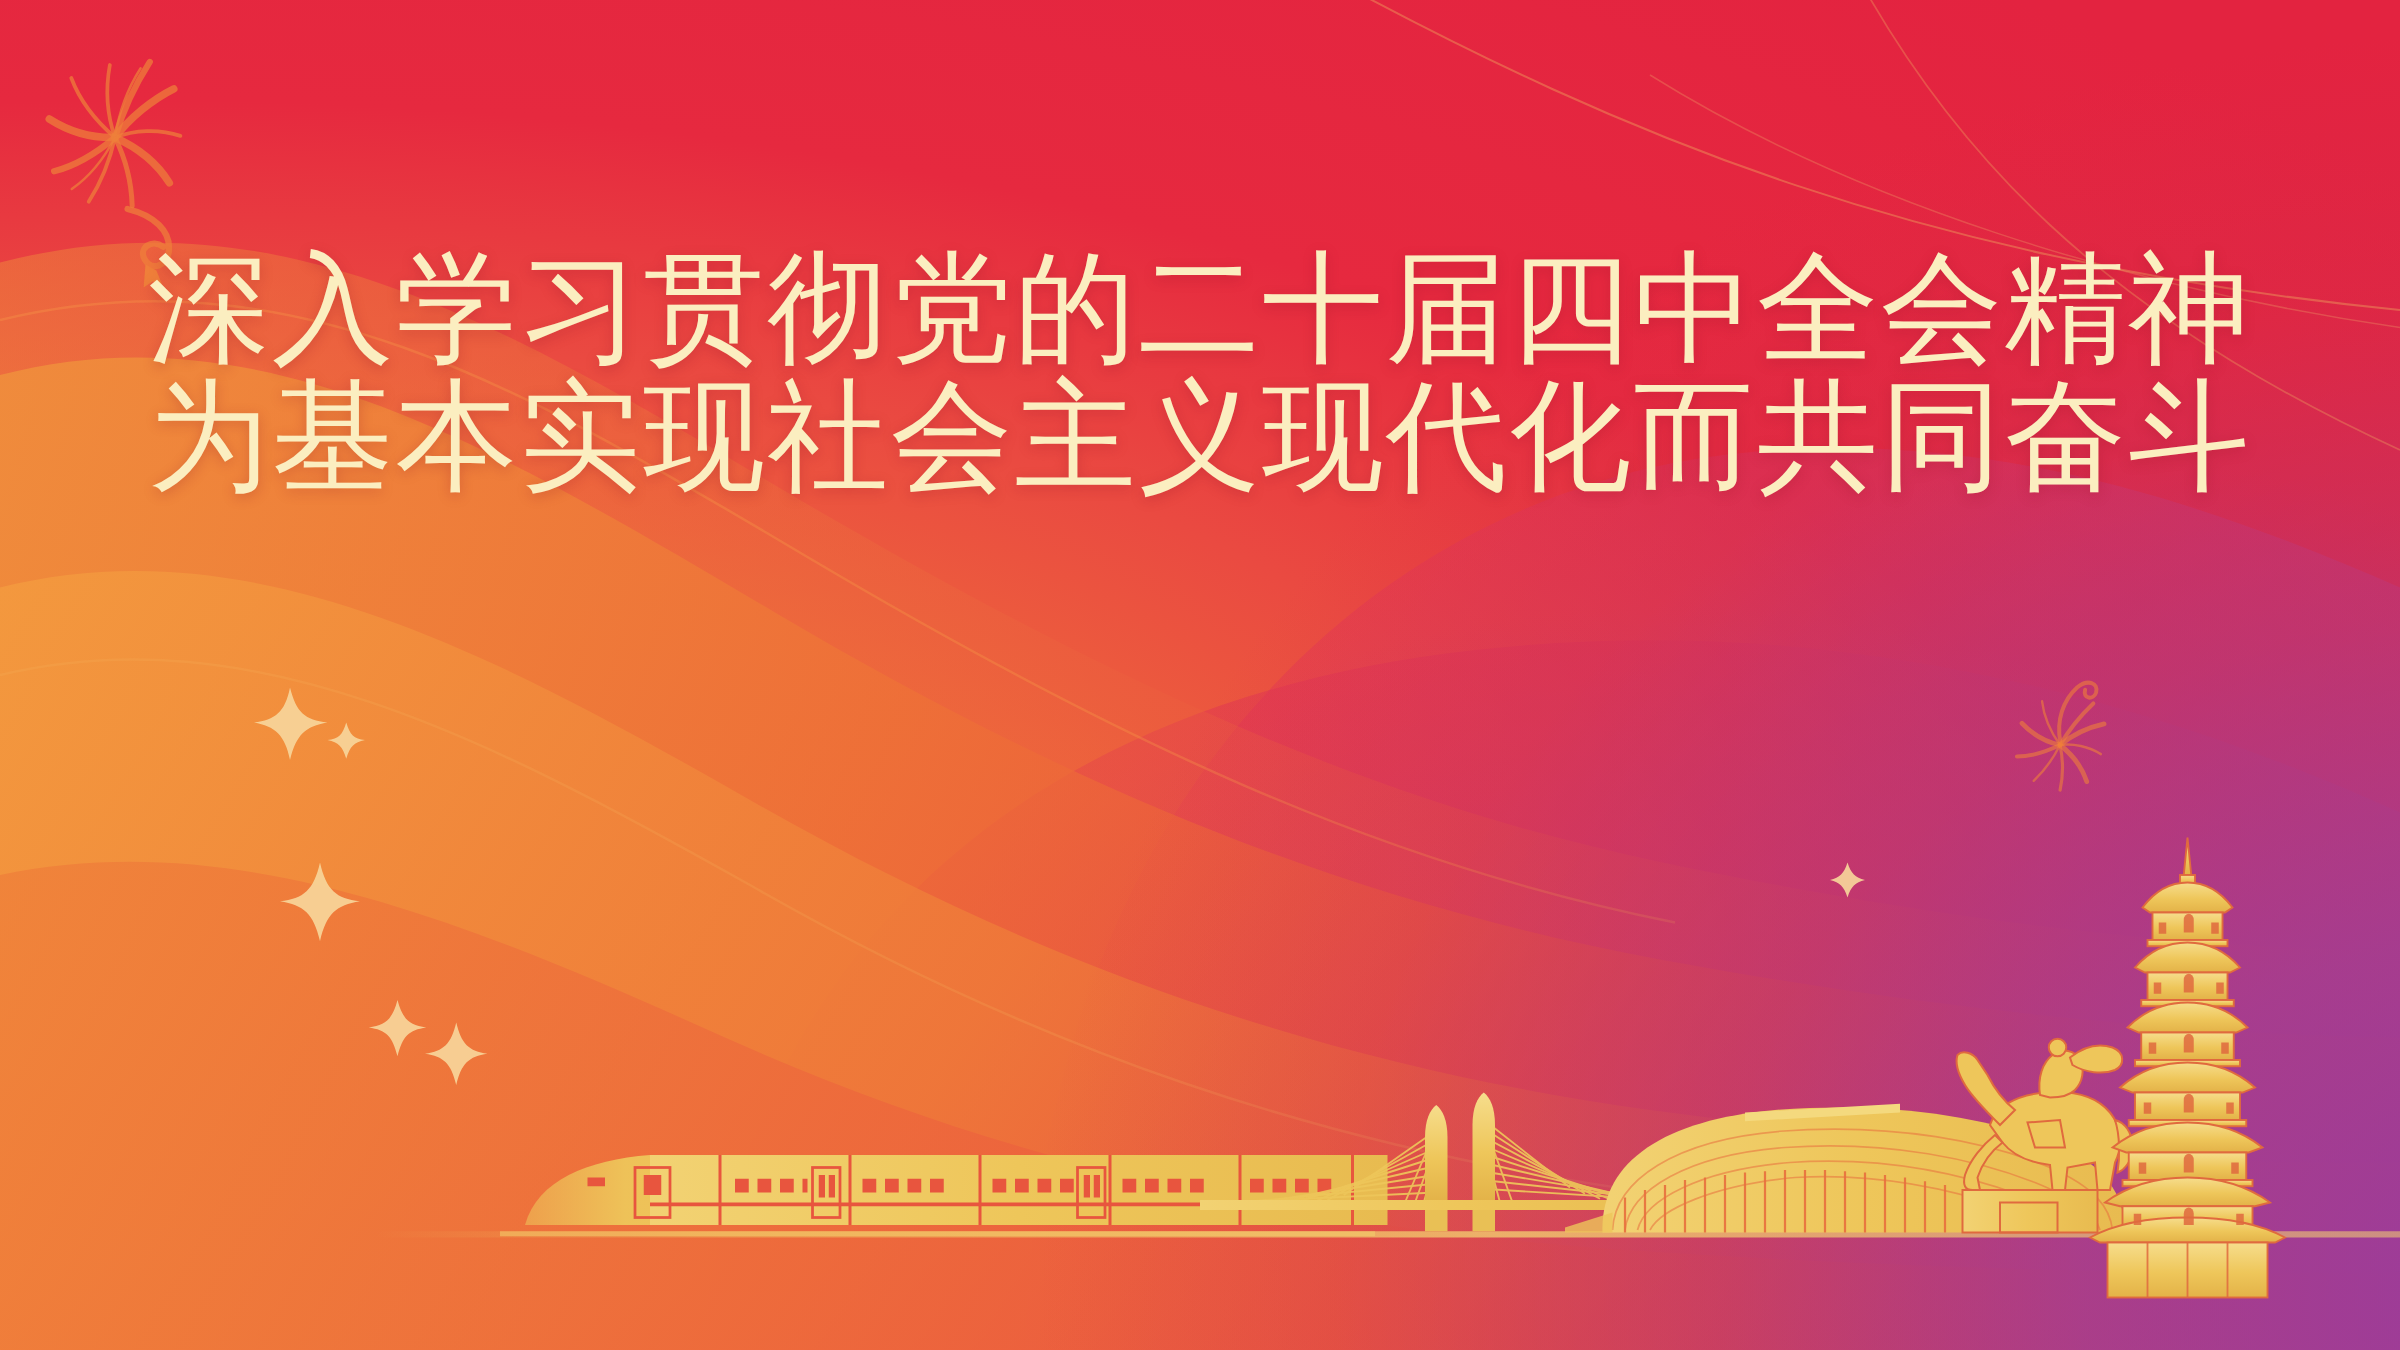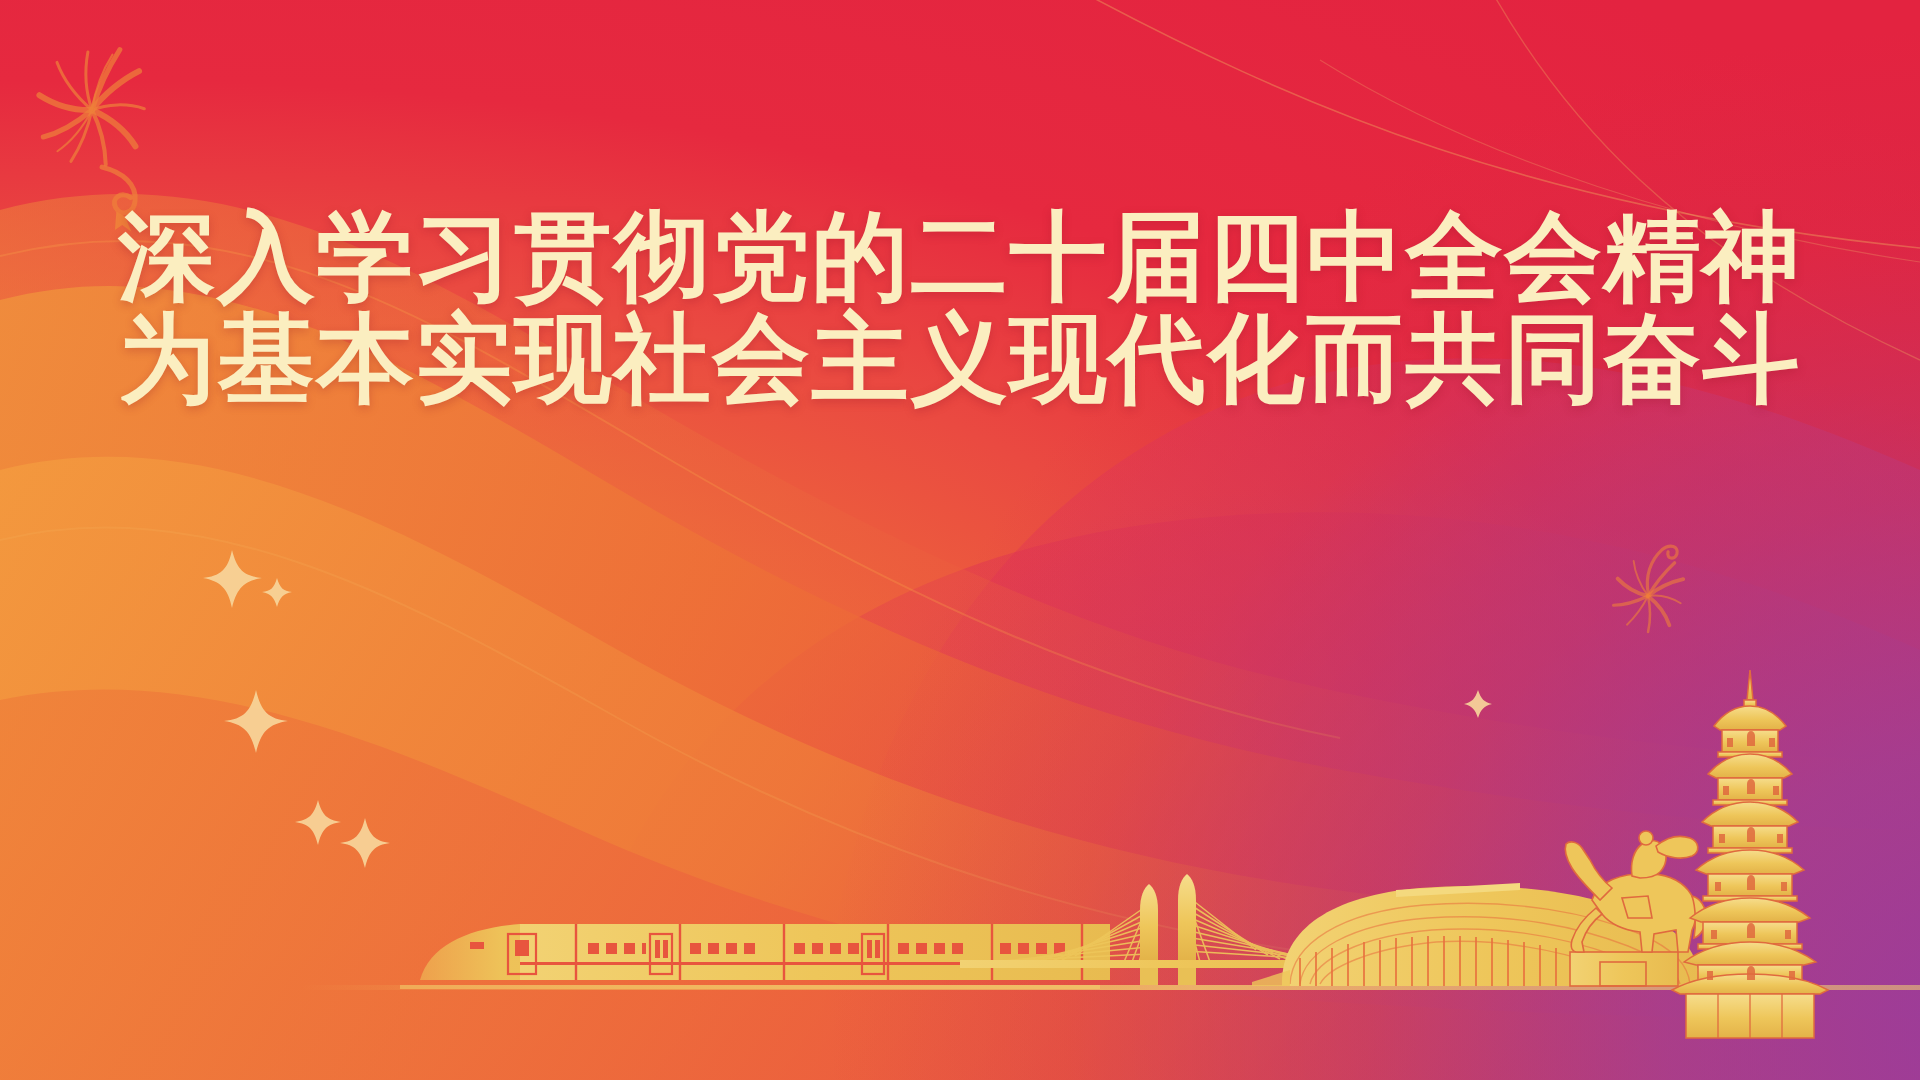--- a/index.html
+++ b/index.html
@@ -28,26 +28,25 @@
       radial-gradient(42% 46% at 70% 78%, rgba(196,58,118,.55) 0%, rgba(196,58,118,.30) 45%, rgba(196,58,118,0) 72%),
       radial-gradient(30% 30% at 88% 55%, rgba(178,52,132,.35) 0%, rgba(178,52,132,0) 70%);
   }
 
   
   #headline{
     position:absolute;left:0;top:196px;width:1920px;
     text-align:center;
     color:#fbeec0;
     font-size:97px;
-    font-weight:bold;
+    font-weight:normal;
     line-height:102px;
     letter-spacing:2px;
     text-shadow:0 3px 10px rgba(150,20,40,.28);
     white-space:nowrap;
-    margin-top:10px;
   }
   #headline .tline{display:block;}
 
   svg.layer{display:block;}
 </style>
 </head>
 <body>
 
 <div id="banner">
 

